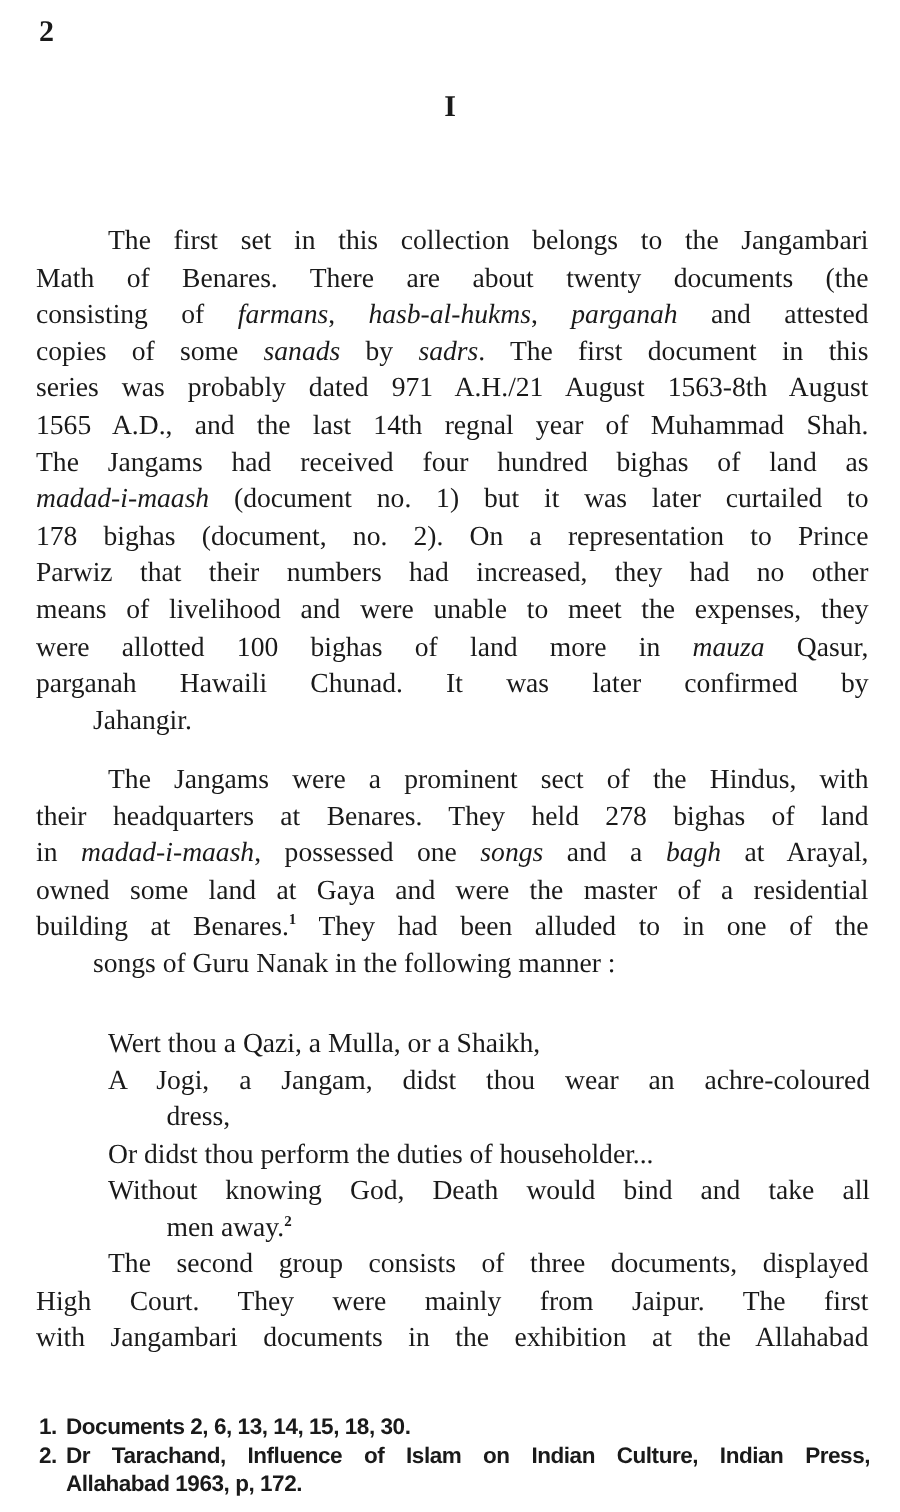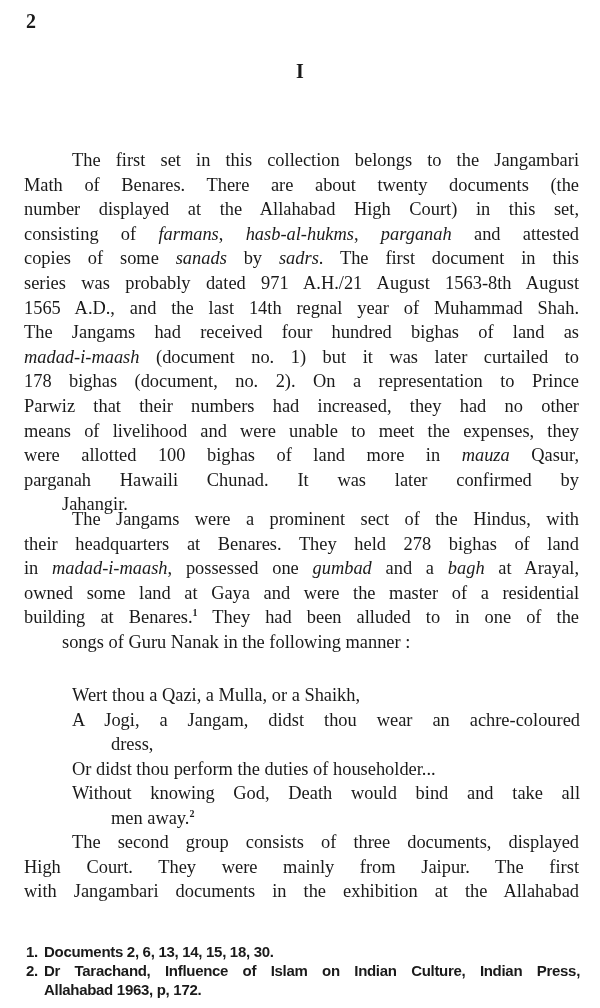--- a/index.html
+++ b/index.html
@@ -47,39 +47,38 @@
 </style>
 </head>
 <body>
 
 <div class="page-number">2</div>
 <div class="section-heading">I</div>
 
 <div class="para" style="top:148px;">
   <span class="line indent">The  first  set in this collection belongs to the Jangambari</span>
   <span class="line">Math of Benares.  There are about twenty documents (the</span>
-  <span class="line">number displayed at the Allahabad High Court) in this set,</span>
   <span class="line">consisting of <i>farmans</i>, <i>hasb-al-hukms</i>, <i>parganah</i> and attested</span>
   <span class="line">copies of some <i>sanads</i> by <i>sadrs</i>.  The first document in this</span>
   <span class="line">series was probably dated 971 A.H./21 August 1563-8th August</span>
   <span class="line">1565 A.D., and the last 14th regnal year of Muhammad Shah.</span>
   <span class="line">The Jangams had received four hundred bighas of land as</span>
   <span class="line"><i>madad-i-maash</i> (document no. 1) but it was later curtailed to</span>
   <span class="line">178 bighas (document, no. 2).  On a representation to Prince</span>
   <span class="line">Parwiz that their numbers had increased, they had no other</span>
   <span class="line">means of livelihood and were unable to meet the expenses, they</span>
   <span class="line">were allotted 100 bighas of land more in <i>mauza</i> Qasur,</span>
   <span class="line">parganah Hawaili Chunad. It was later confirmed by</span>
   <span class="line last">Jahangir.</span>
 </div>
 
 <div class="para" style="top:507px;">
   <span class="line indent">The Jangams were a prominent sect of the Hindus, with</span>
   <span class="line">their headquarters at Benares.  They held 278 bighas of land</span>
-  <span class="line">in <i>madad-i-maash</i>, possessed one <i>gumbad</i> and a <i>bagh</i> at Arayal,</span>
+  <span class="line">in <i>madad-i-maash</i>, possessed one <i>songs</i> and a <i>bagh</i> at Arayal,</span>
   <span class="line">owned some land at Gaya and were the master of a residential</span>
   <span class="line">building at Benares.<sup>1</sup>  They had been alluded to in one of the</span>
   <span class="line last">songs of Guru Nanak in the following manner :</span>
 </div>
 
 <div class="verse" style="top:665px;margin-top:18px;">
   <span class="line">Wert thou a Qazi, a Mulla, or a Shaikh,</span>
   <span class="line just">A Jogi, a Jangam, didst thou wear an achre-coloured</span>
   <span class="line cont">dress,</span>
   <span class="line">Or didst thou perform the duties of householder...</span>

